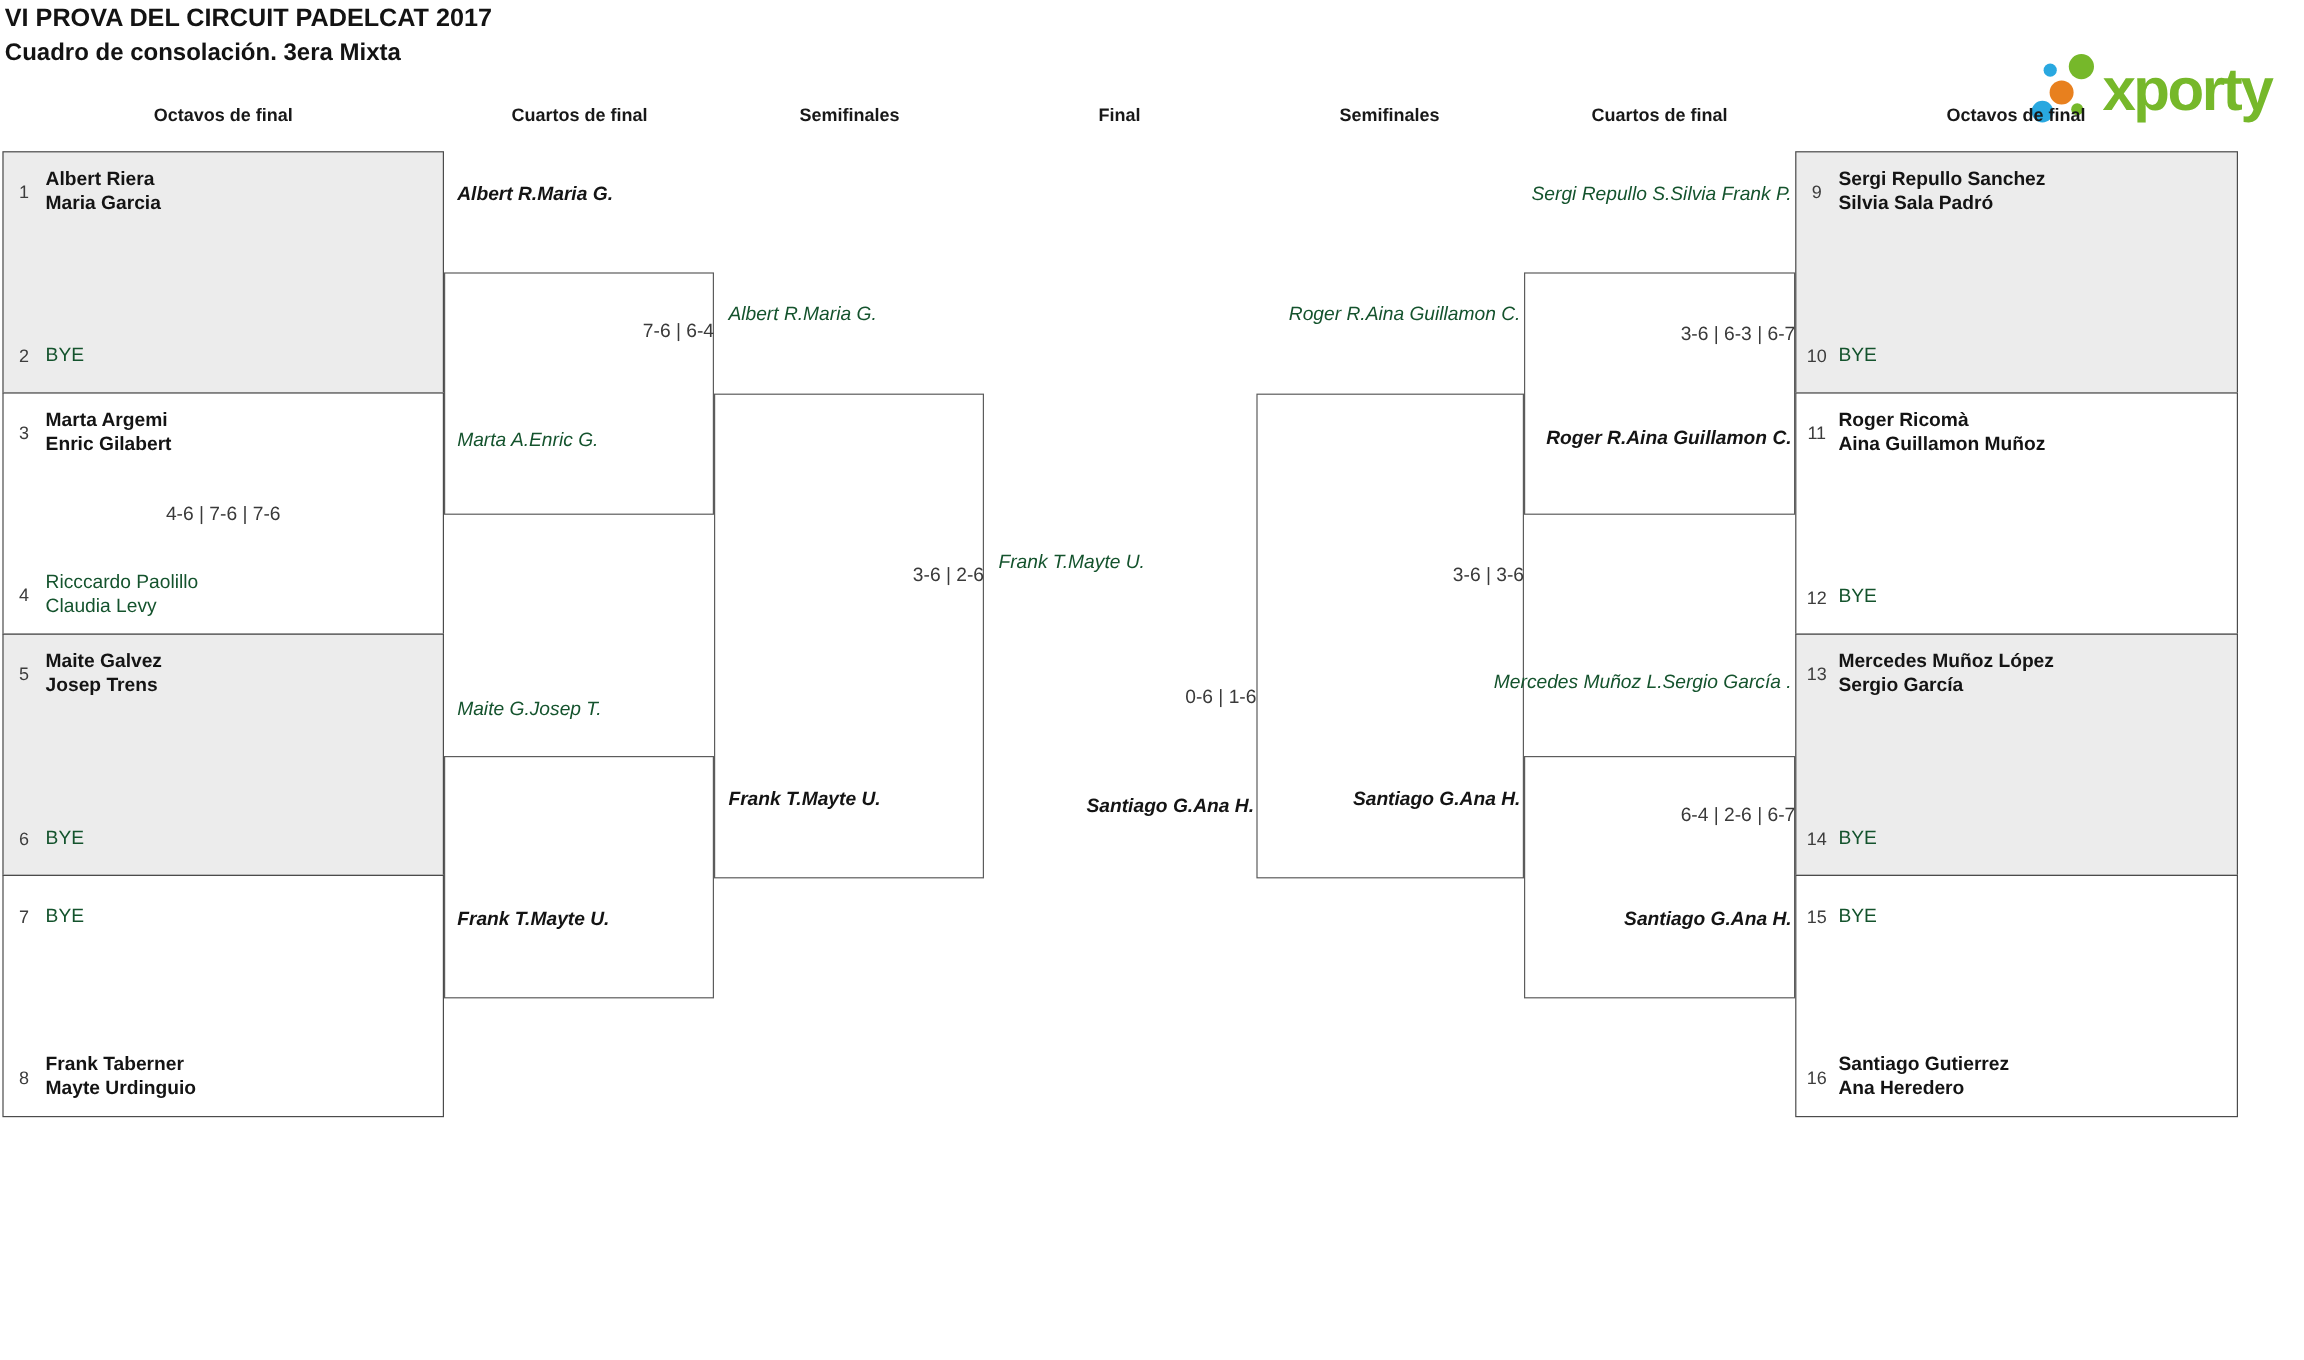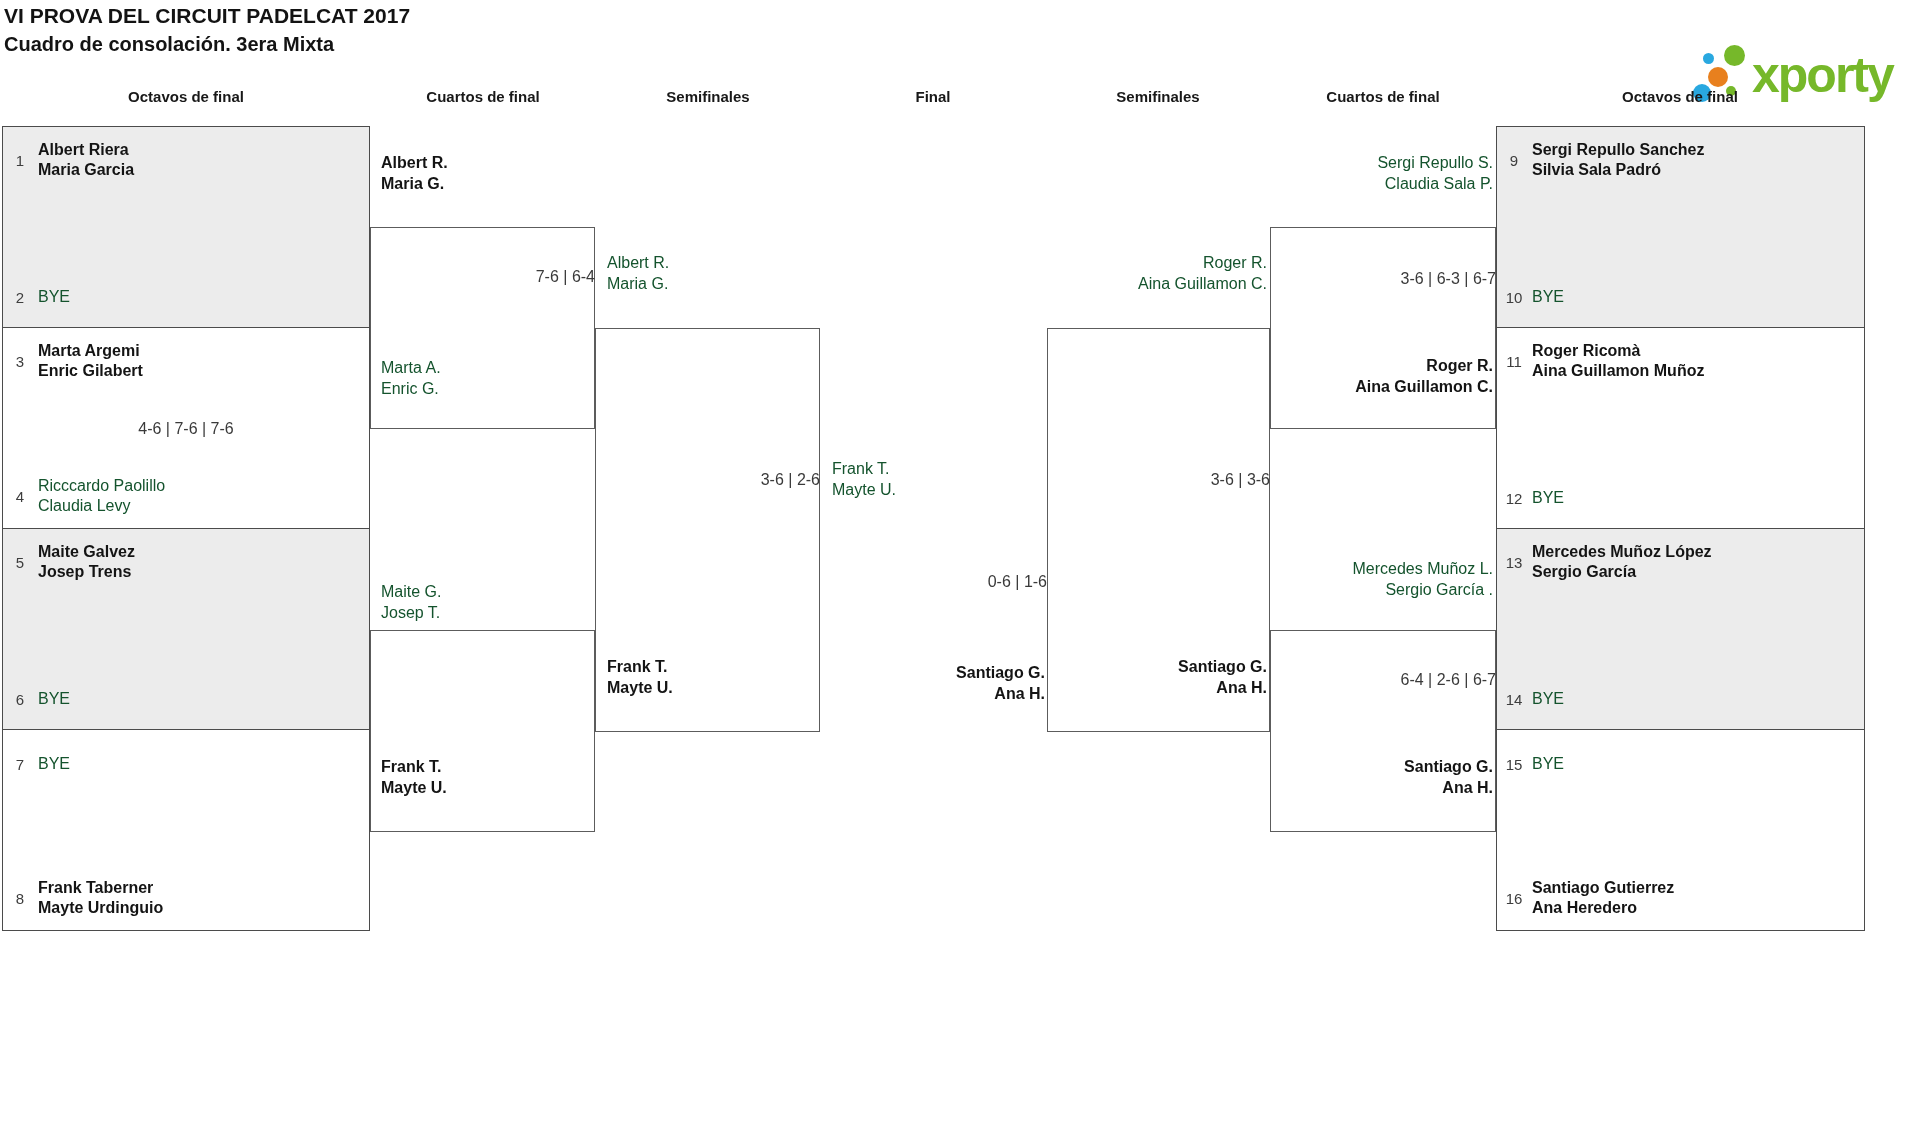--- a/index.html
+++ b/index.html
@@ -19,21 +19,21 @@
   .seedrow{position:absolute;left:8px;right:6px;display:flex;align-items:center;gap:9px;}
   .seedrow.toprow{top:13px;}
   .seedrow.topbye{top:24px;}
   .seedrow.botrow{bottom:12px;}
   .seedrow.botbye{bottom:20px;}
   .num{min-width:18px;text-align:center;font-size:15px;color:#3d3d3d;flex:none;font-weight:400;}
   .names{display:flex;flex-direction:column;}
   .nline{display:block;font-size:16px;line-height:20px;white-space:nowrap;color:#14532d;}
   .winner .nline{font-weight:700;color:#141414;}
 
-  .team{position:absolute;display:flex;flex-direction:column;}
+  .team{position:absolute;display:flex;flex-direction:row;font-style:italic;}
   .team .nline{line-height:21px;}
   .team.right{align-items:flex-end;text-align:right;}
 
   .score{position:absolute;text-align:right;font-size:16px;color:#3a3a3a;white-space:nowrap;}
   .oscore{position:absolute;left:0;right:0;top:92px;text-align:center;font-size:16px;color:#3a3a3a;}
 
   .logo{position:absolute;left:1678px;top:4px;width:236px;height:64px;cursor:pointer;margin-top:40px;}
   .dot{position:absolute;border-radius:50%;}
   .dot.blue-s{left:25px;top:9px;width:11px;height:11px;}
   .dot.green-l{left:46px;top:1px;width:21px;height:21px;}
@@ -220,21 +220,21 @@
     <span class="nline">Josep T.</span>
   </div>
   <div class="score" style="left:370px;width:225px;top:670px"></div>
   <div class="team winner" style="left:381px;top:756px">
     <span class="nline">Frank T.</span>
     <span class="nline">Mayte U.</span>
   </div>
 
   <div class="team right" style="right:436px;top:152px">
     <span class="nline">Sergi Repullo S.</span>
-    <span class="nline">Claudia Sala P.</span>
+    <span class="nline">Silvia Frank P.</span>
   </div>
   <div class="score" style="left:1270px;width:226px;top:270px">3-6 | 6-3 | 6-7</div>
   <div class="team right winner" style="right:436px;top:355px">
     <span class="nline">Roger R.</span>
     <span class="nline">Aina Guillamon C.</span>
   </div>
 
   <div class="team right" style="right:436px;top:558px">
     <span class="nline">Mercedes Muñoz L.</span>
     <span class="nline">Sergio García .</span>

